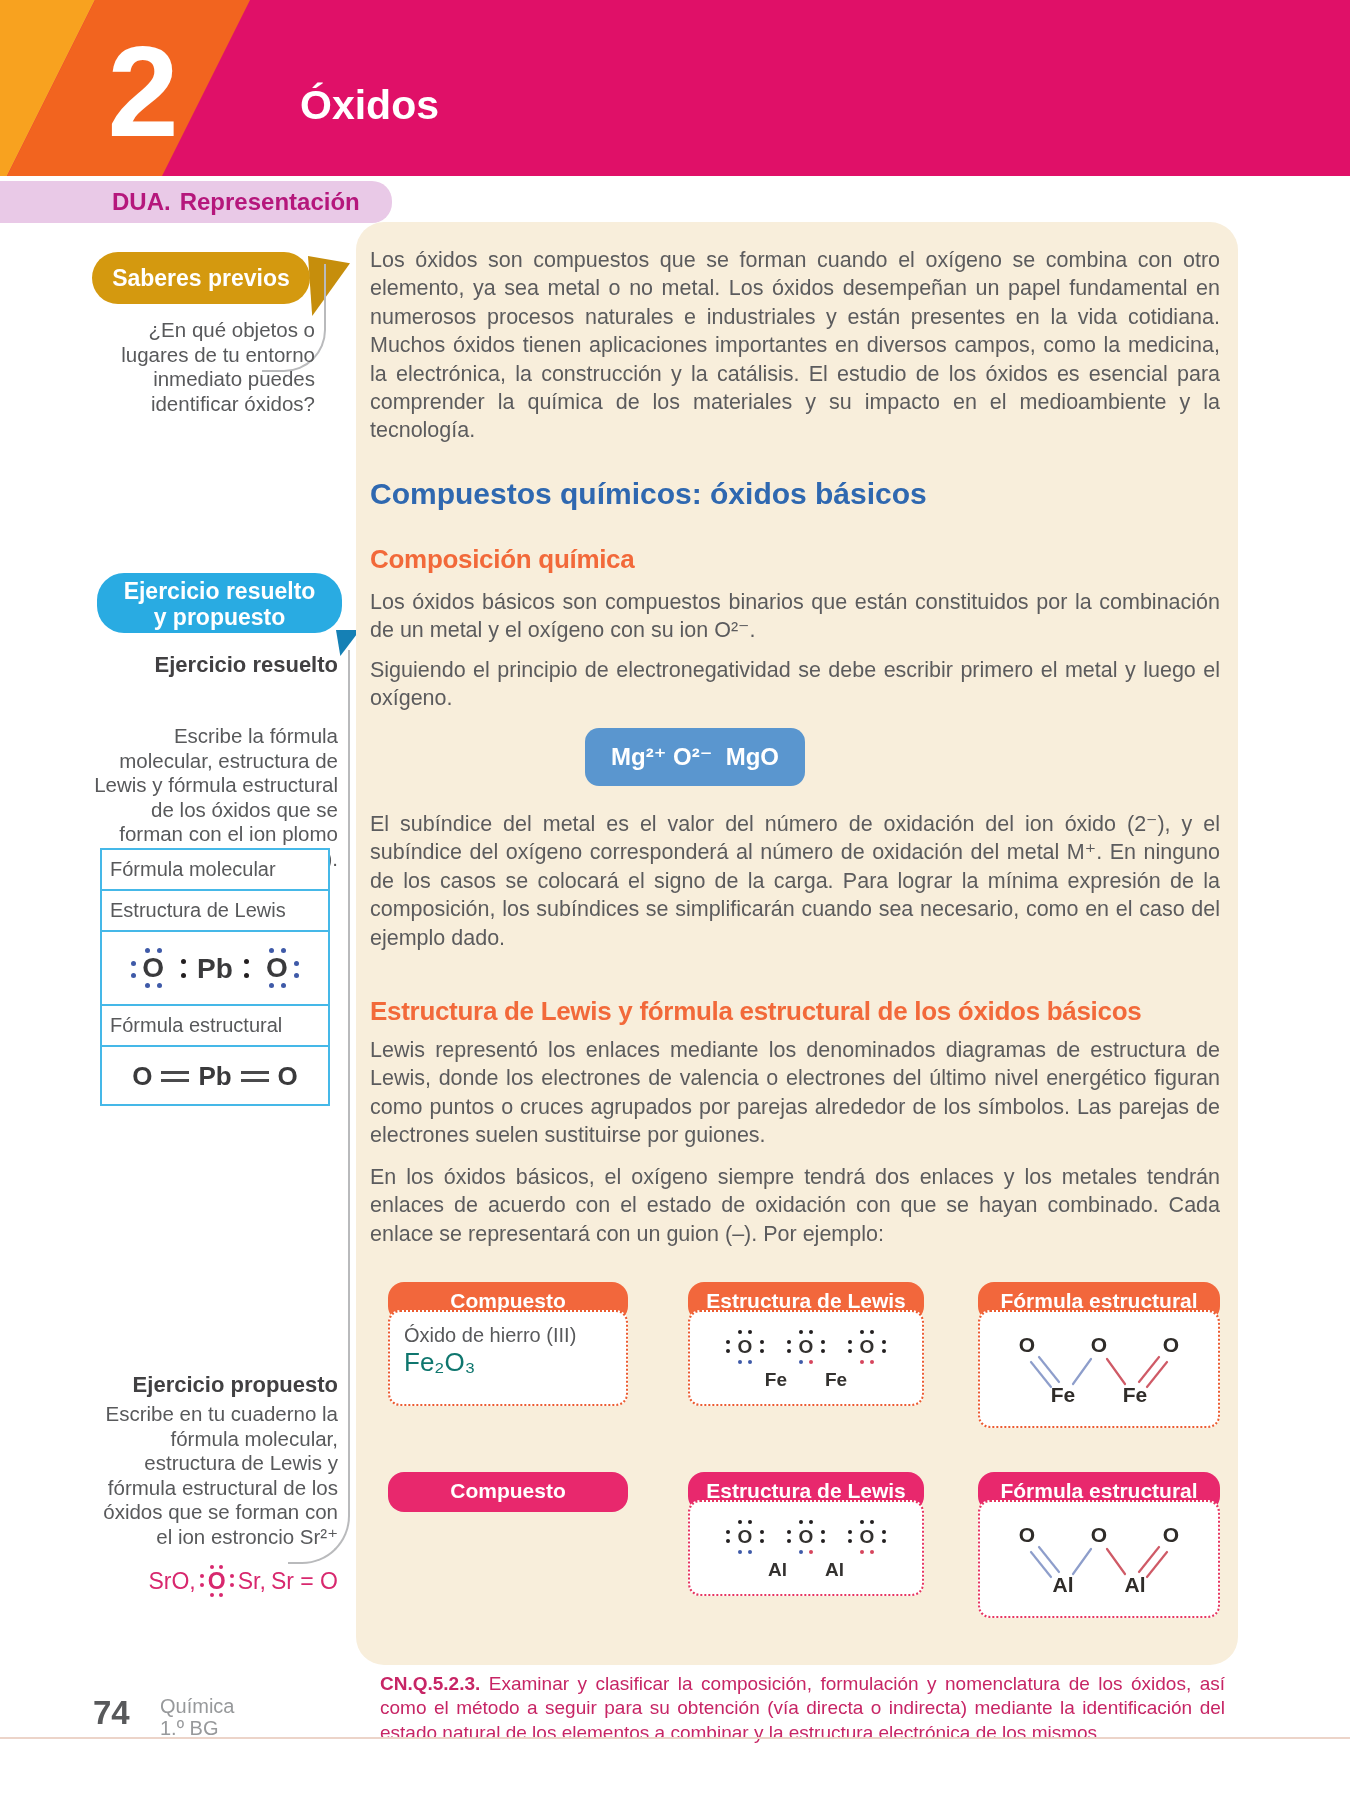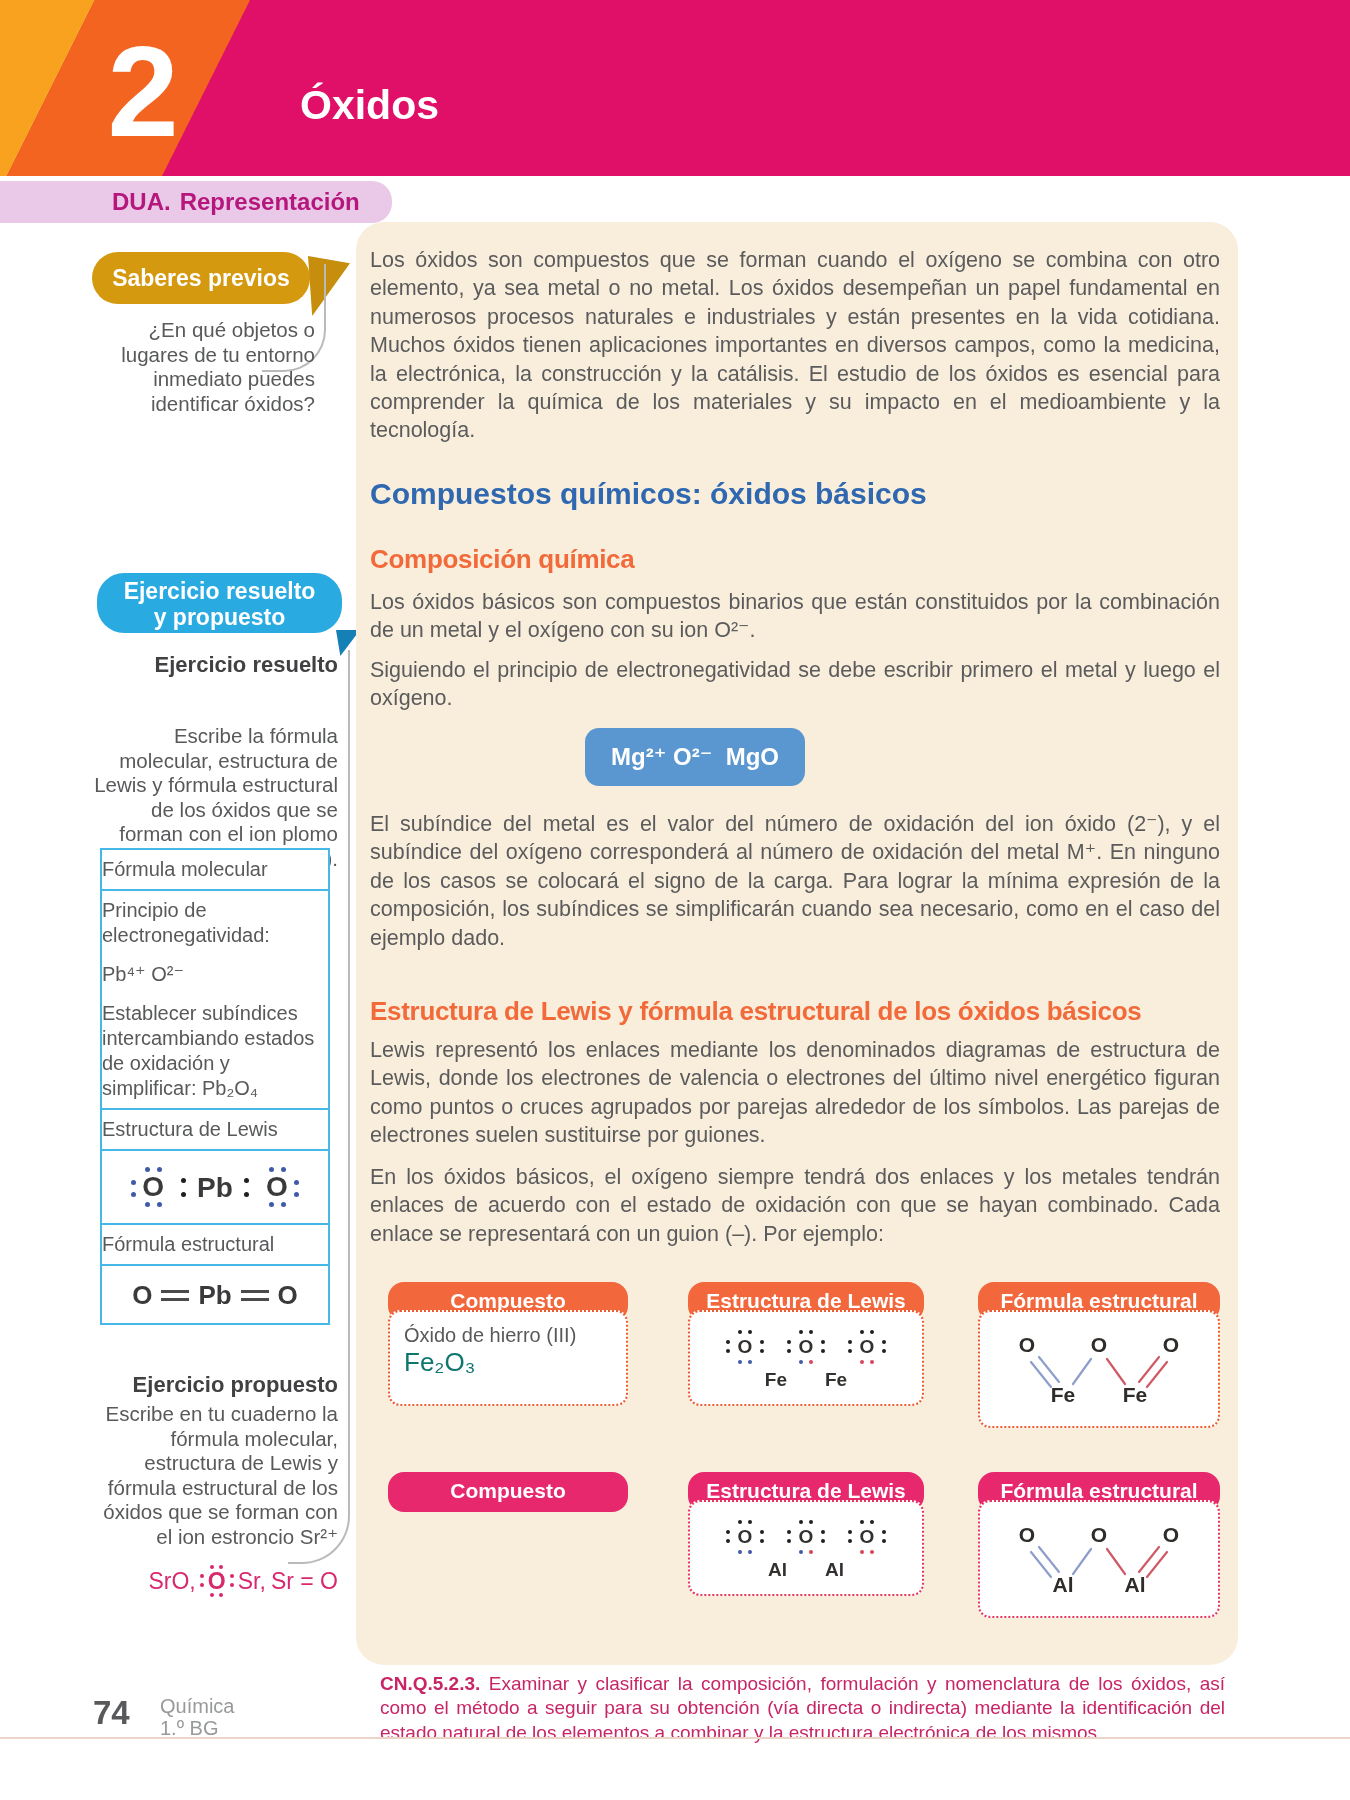--- a/index.html
+++ b/index.html
@@ -45,21 +45,21 @@
     border-bottom-right-radius:48px;}
 
   .side-h{font-weight:bold;color:#414042;font-size:22px;text-align:right;}
   .solved-title{left:85px;top:652px;width:253px;}
   .solved-text{left:85px;top:724px;width:253px;text-align:right;font-size:20.5px;line-height:1.2;color:#58595b;}
   .proposed-title{left:85px;top:1372px;width:253px;}
   .proposed-text{left:85px;top:1402px;width:253px;text-align:right;font-size:20.5px;line-height:1.2;color:#58595b;}
 
   
   .s-table{left:100px;top:848px;width:230px;border:2px solid #45b8e8;box-sizing:border-box;background:#fff;}
-  .s-row{border-bottom:2px solid #45b8e8;padding:7px 0;font-size:20px;line-height:1.25;color:#58595b;}
+  .s-row{border-bottom:2px solid #45b8e8;padding:7px 8px;font-size:20px;line-height:1.25;color:#58595b;}
   .s-row:last-child{border-bottom:none;}
   .s-row p{margin:0 0 14px 0;}
   .s-row p:last-child{margin-bottom:0;}
 
   
   .pbo{display:flex;align-items:center;justify-content:center;gap:7px;padding:9px 0;}
   .pbo .sym{font-size:28px;font-weight:bold;color:#3a3a3c;}
   .og-big{position:relative;width:34px;height:40px;text-align:center;line-height:40px;}
   .Dot{position:absolute;width:5px;height:5px;border-radius:50%;background:#3f5aa8;}
   .vdots{display:inline-flex;flex-direction:column;gap:9px;margin:0 4px;}
@@ -143,25 +143,20 @@
   <div>y propuesto</div>
 </div>
 <div class="abs ej-tail"></div>
 <div class="abs bubble2"></div>
 
 <div class="abs side-h solved-title">Ejercicio resuelto</div>
 <div class="abs solved-text">Escribe la fórmula molecular, estructura de Lewis y fórmula estructural de los óxidos que se forman con el ion plomo (4+).</div>
 
 <div class="abs s-table">
   <div class="s-row">Fórmula molecular</div>
-  <div class="s-row">
-    <p>Principio de electronegatividad:</p>
-    <p>Pb⁴⁺ O²⁻</p>
-    <p>Establecer subíndices intercambiando estados de oxidación y simplificar: Pb₂O₄</p>
-  </div>
   <div class="s-row">Estructura de Lewis</div>
   <div class="s-row">
     <div class="pbo">
       <span class="og-big sym">
         <i class="Dot" style="left:9px;top:0;"></i><i class="Dot" style="left:21px;top:0;"></i>
         <i class="Dot" style="left:9px;bottom:0;"></i><i class="Dot" style="left:21px;bottom:0;"></i>
         <i class="Dot" style="left:-5px;top:13px;"></i><i class="Dot" style="left:-5px;top:25px;"></i>
         <span>O</span>
       </span>
       <span class="vdots">

